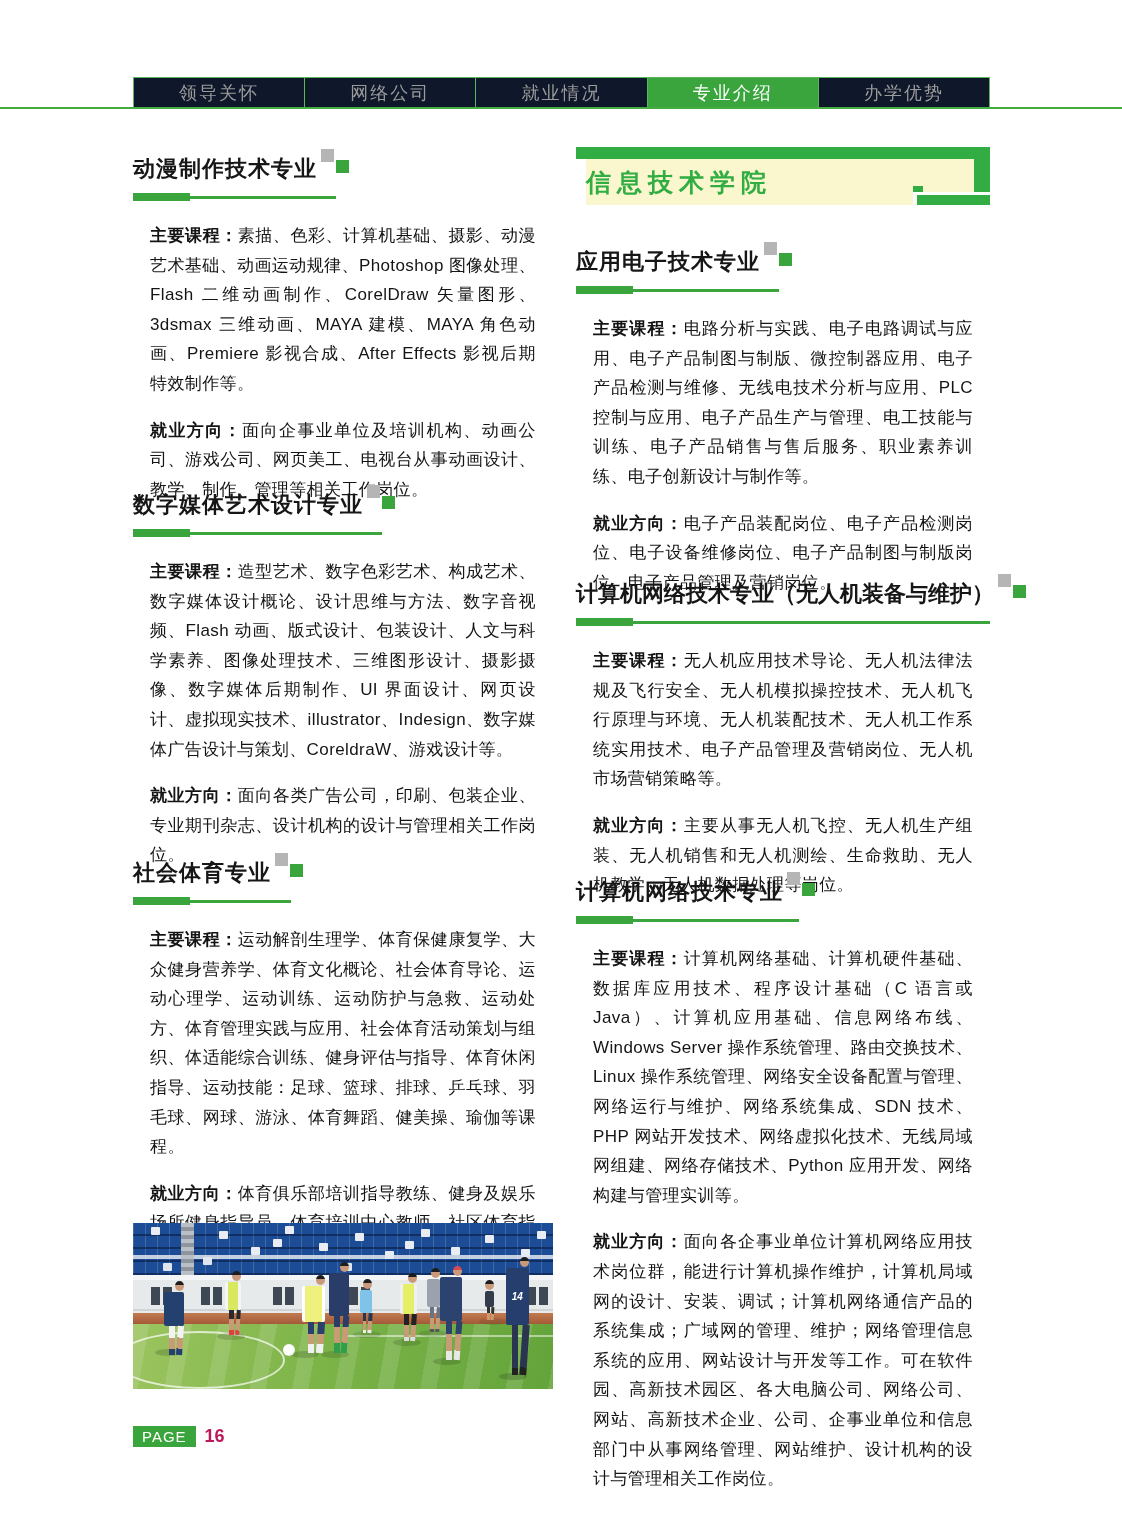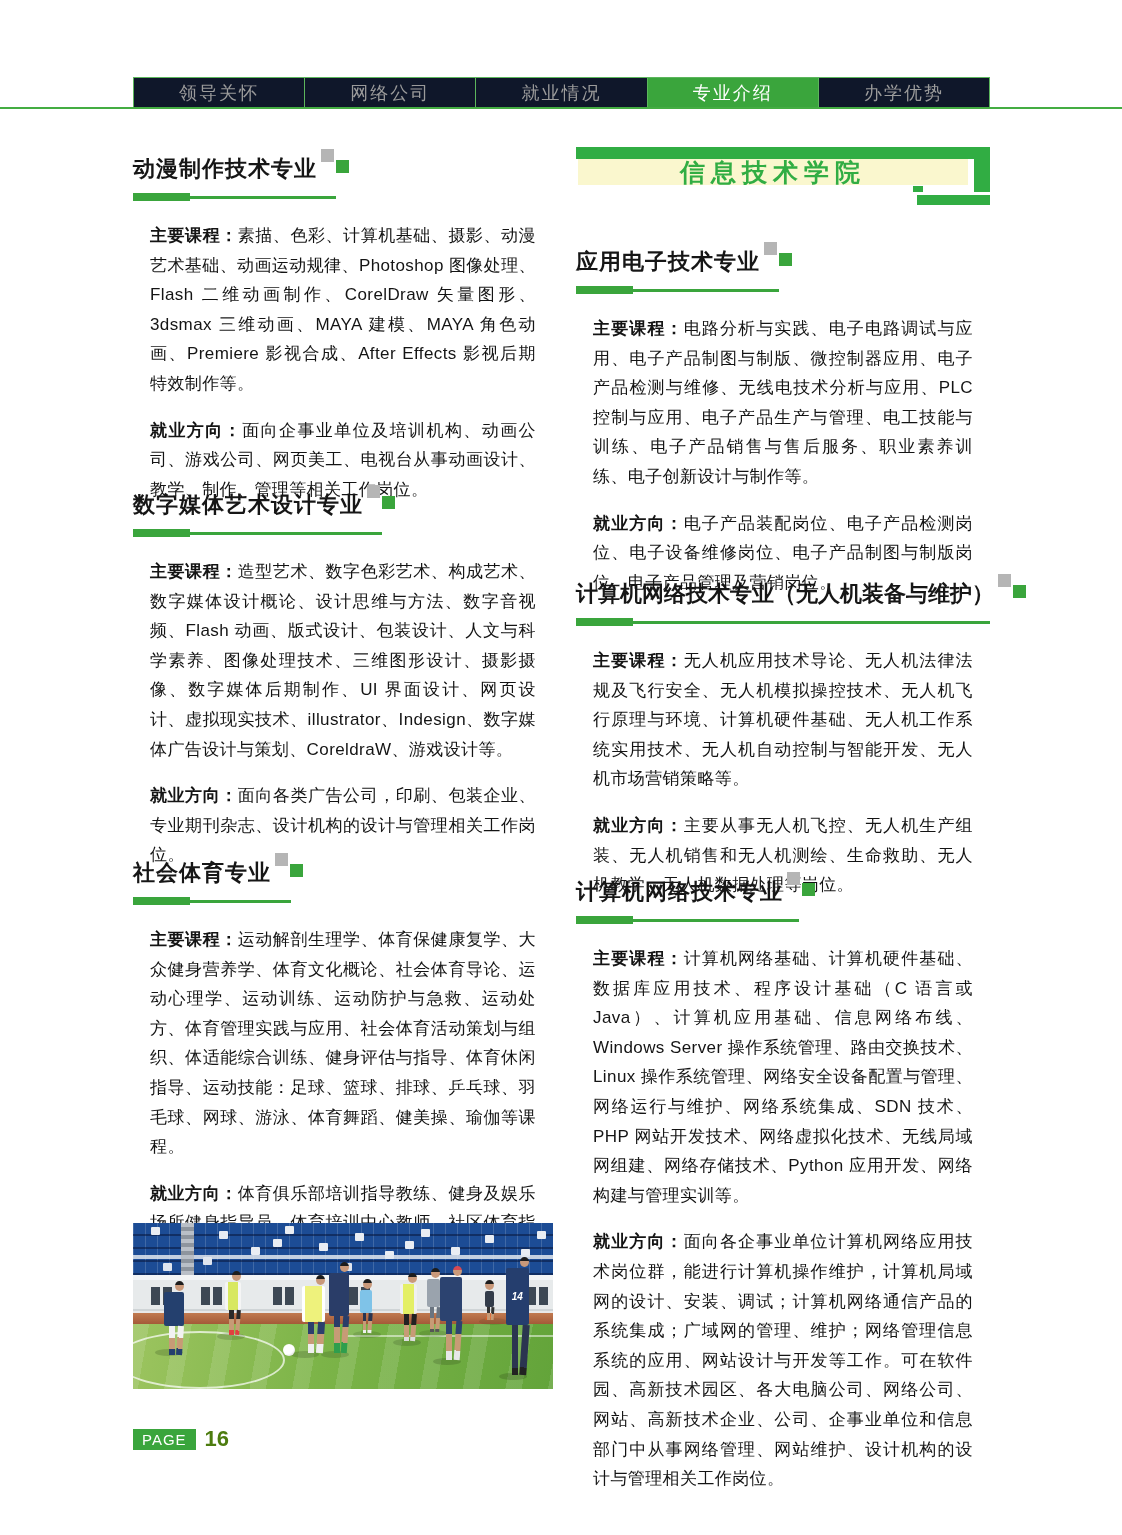--- a/index.html
+++ b/index.html
@@ -33,21 +33,21 @@
   .sq-green{background:var(--accent);right:-32px;top:7px}
   .rule{position:relative;height:8px;margin-top:8px}
   .rule::before{content:"";position:absolute;left:0;top:0;width:57px;height:8px;background:var(--accent)}
   .rule::after{content:"";position:absolute;left:0;top:3px;width:100%;height:2.5px;background:var(--accent)}
   .body{margin-top:20px;font-size:17px;line-height:29.6px;letter-spacing:0.4px;text-align:justify;color:var(--body-text)}
   .body p{margin:17px}
   .body b{font-weight:bold}
 
   
   .banner{position:absolute;left:576px;top:147px;width:414px;height:58px}
-  .banner-box{position:absolute;left:2px;top:12px;width:390px;height:26px;background:var(--banner-bg);display:flex;align-items:center;justify-content:center}
+  .banner-box{position:absolute;left:10px;top:12px;width:390px;height:46px;background:var(--banner-bg);display:flex;align-items:center;}
   .banner-title{font-size:25px;font-weight:bold;letter-spacing:6px;color:var(--banner-green)}
   .banner-top{position:absolute;left:0;top:0;width:100%;height:12px;background:var(--banner-green)}
   .banner-rightbar{position:absolute;right:0;top:0;width:16px;height:58px;background:var(--banner-green)}
   .banner-hook{position:absolute;left:337px;top:45px;width:77px;height:13px;background:var(--banner-green);border-left:4px solid #fff;border-top:3px solid #fff}
   .banner-hook::before{content:"";position:absolute;left:-4px;top:-9px;width:10px;height:6px;background:var(--banner-green)}
 
   
   .photo{position:absolute;left:133px;top:1223px;width:420px;height:166px;overflow:hidden;background:#6aa93e}
   .ph-seats{position:absolute;left:0;top:0;width:100%;height:52px;background-color:var(--seat-blue);
     background-image:repeating-linear-gradient(0deg,rgba(8,22,58,.55) 0 1.5px,rgba(0,0,0,0) 1.5px 13px),
@@ -81,21 +81,21 @@
   .pp .tr{width:78%;flex:1.15;border-radius:2px;background:var(--shirt);margin-top:1px;display:flex;align-items:center;justify-content:center}
   .pp .lg{width:62%;flex:1;position:relative}
   .pp .lg::before,.pp .lg::after{content:"";position:absolute;top:0;bottom:0;width:36%;background:var(--legs)}
   .pp .lg::before{left:6%}
   .pp .lg::after{right:6%;transform:rotate(4deg)}
   .num{color:#fff;font-size:10px;font-weight:bold}
 
   
   .footer{position:absolute;left:133px;top:1426px;display:flex;align-items:center}
   .page-badge{background:var(--accent);color:#fff;font-size:15px;font-weight:normal;letter-spacing:1px;padding:2px 9px}
-  .page-num{margin-left:9px;font-size:22px;font-weight:bold;color:#4d7c0f}
+  .page-num{margin-left:9px;font-size:18px;font-weight:bold;color:#be185d}
 </style>
 </head>
 <body>
 
 <div id="page">
 
   <nav class="tabs">
     <div class="tab">领导关怀</div>
     <div class="tab">网络公司</div>
     <div class="tab">就业情况</div>
@@ -212,21 +212,21 @@
     <div class="body">
       <p><b>主要课程：</b><span>电路分析与实践、电子电路调试与应用、电子产品制图与制版、微控制器应用、电子产品检测与维修、无线电技术分析与应用、PLC 控制与应用、电子产品生产与管理、电工技能与训练、电子产品销售与售后服务、职业素养训练、电子创新设计与制作等。</span></p>
       <p><b>就业方向：</b><span>电子产品装配岗位、电子产品检测岗位、电子设备维修岗位、电子产品制图与制版岗位、电子产品管理及营销岗位。</span></p>
     </div>
   </section>
 
   <section class="sec right" style="top:578px">
     <h2 class="sec-title" style="letter-spacing:0"><span>计算机网络技术专业（无人机装备与维护）</span><i class="sq sq-gray"></i><i class="sq sq-green"></i></h2>
     <div class="rule" style="width:414px"></div>
     <div class="body">
-      <p><b>主要课程：</b><span>无人机应用技术导论、无人机法律法规及飞行安全、无人机模拟操控技术、无人机飞行原理与环境、计算机硬件基础、无人机工作系统实用技术、无人机自动控制与智能开发、无人机市场营销策略等。</span></p>
+      <p><b>主要课程：</b><span>无人机应用技术导论、无人机法律法规及飞行安全、无人机模拟操控技术、无人机飞行原理与环境、无人机装配技术、无人机工作系统实用技术、电子产品管理及营销岗位、无人机市场营销策略等。</span></p>
       <p><b>就业方向：</b><span>主要从事无人机飞控、无人机生产组装、无人机销售和无人机测绘、生命救助、无人机教学、无人机数据处理等岗位。</span></p>
     </div>
   </section>
 
   <section class="sec right" style="top:876px">
     <h2 class="sec-title"><span>计算机网络技术专业</span><i class="sq sq-gray"></i><i class="sq sq-green"></i></h2>
     <div class="rule" style="width:223px"></div>
     <div class="body">
       <p><b>主要课程：</b><span>计算机网络基础、计算机硬件基础、数据库应用技术、程序设计基础（C 语言或 Java）、计算机应用基础、信息网络布线、Windows Server 操作系统管理、路由交换技术、Linux 操作系统管理、网络安全设备配置与管理、网络运行与维护、网络系统集成、SDN 技术、PHP 网站开发技术、网络虚拟化技术、无线局域网组建、网络存储技术、Python 应用开发、网络构建与管理实训等。</span></p>
       <p><b>就业方向：</b><span>面向各企事业单位计算机网络应用技术岗位群，能进行计算机操作维护，计算机局域网的设计、安装、调试；计算机网络通信产品的系统集成；广域网的管理、维护；网络管理信息系统的应用、网站设计与开发等工作。可在软件园、高新技术园区、各大电脑公司、网络公司、网站、高新技术企业、公司、企事业单位和信息部门中从事网络管理、网站维护、设计机构的设计与管理相关工作岗位。</span></p>

